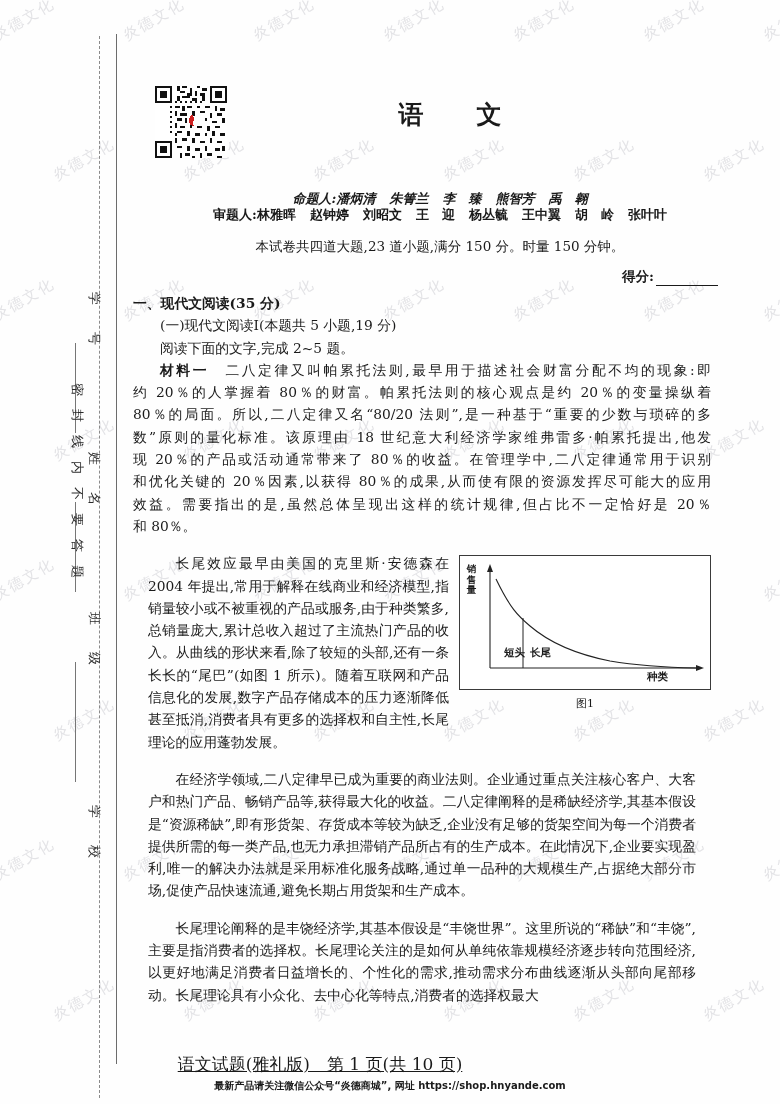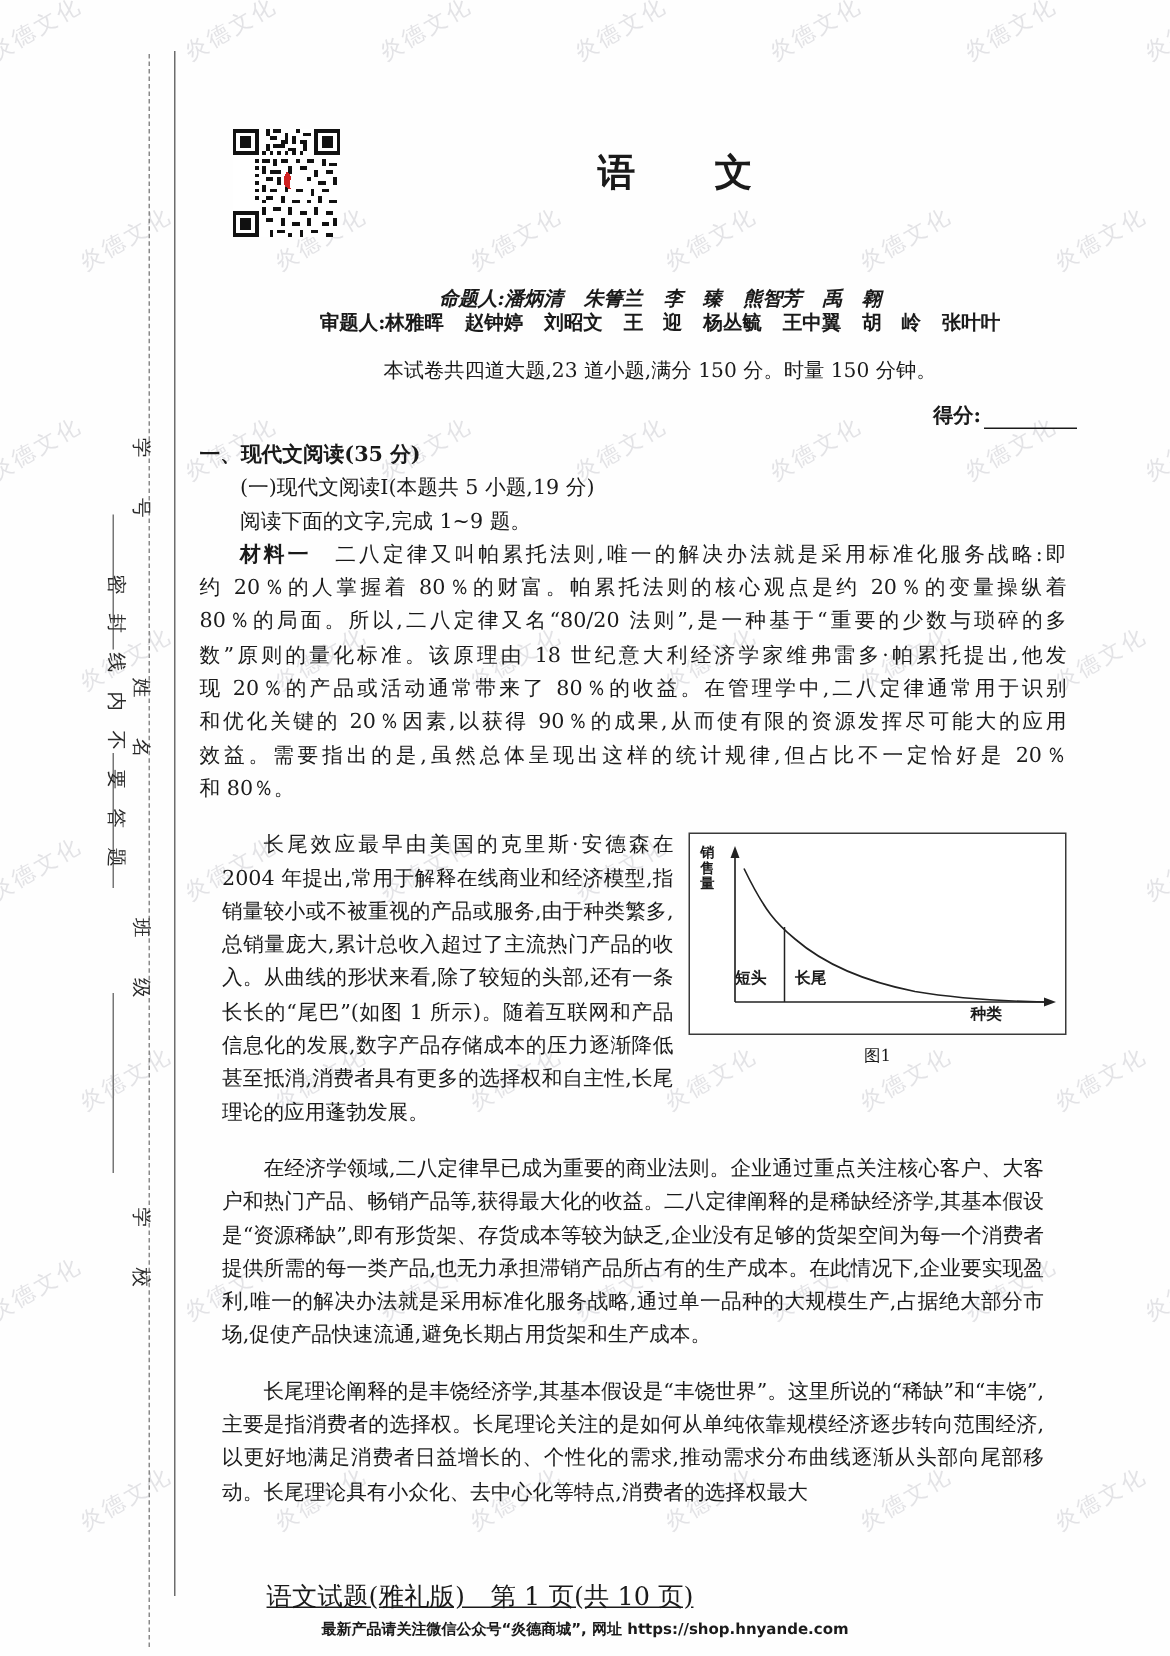--- a/index.html
+++ b/index.html
@@ -456,37 +456,37 @@
     <span>得分:</span>
     <span class="score-blank"></span>
   </div>
 
   <div class="body-area">
 
     <div class="sec-h"><span>一、现代文阅读(35 分)</span></div>
 
     <div class="sec-h ind1" style="font-weight:normal;">(一)现代文阅读Ⅰ(本题共 5 小题,19 分)</div>
 
-    <div class="sec-h ind1" style="font-weight:normal;">阅读下面的文字,完成 1~9 题。</div>
-
-    <p class="ln" style="padding-left:27px;"><span class="bold">材料一</span>　<span>二八定律又叫帕累托法则,唯一的解决办法就是采用标准化服务战略:即</span></p>
+    <div class="sec-h ind1" style="font-weight:normal;">阅读下面的文字,完成 2~5 题。</div>
+
+    <p class="ln" style="padding-left:27px;"><span class="bold">材料一</span>　<span>二八定律又叫帕累托法则,最早用于描述社会财富分配不均的现象:即</span></p>
     <p class="ln">约 20％的人掌握着 80％的财富。帕累托法则的核心观点是约 20％的变量操纵着</p>
     <p class="ln">80％的局面。所以,二八定律又名“80/20 法则”,是一种基于“重要的少数与琐碎的多</p>
     <p class="ln">数”原则的量化标准。该原理由 18 世纪意大利经济学家维弗雷多·帕累托提出,他发</p>
     <p class="ln">现 20％的产品或活动通常带来了 80％的收益。在管理学中,二八定律通常用于识别</p>
-    <p class="ln">和优化关键的 20％因素,以获得 90％的成果,从而使有限的资源发挥尽可能大的应用</p>
+    <p class="ln">和优化关键的 20％因素,以获得 80％的成果,从而使有限的资源发挥尽可能大的应用</p>
     <p class="ln">效益。需要指出的是,虽然总体呈现出这样的统计规律,但占比不一定恰好是 20％</p>
     <p class="ln free">和 80％。</p>
 
     <div class="flow">
       <div class="fig-wrap">
         <div class="fig-box">
           <div class="axis-ylabel">销售量</div>
           <div class="axis-xlabel">种类</div>
-          <div class="reg-label" style="left:30px; bottom:26px;">短头</div>
+          <div class="reg-label" style="left:44px; bottom:26px;">短头</div>
           <div class="reg-label" style="left:70px; bottom:26px;">长尾</div>
           <svg width="250" height="133" viewBox="0 0 250 133">
 
             <line x1="30" y1="112" x2="30" y2="14" stroke="#222" stroke-width="1.1"></line>
             <polygon points="30,8 27,16 33,16" fill="#222"></polygon>
 
             <line x1="30" y1="112" x2="238" y2="112" stroke="#222" stroke-width="1.1"></line>
             <polygon points="244,112 236,109 236,115" fill="#222"></polygon>
 
             <line x1="63" y1="112" x2="63" y2="62" stroke="#222" stroke-width="1"></line>

